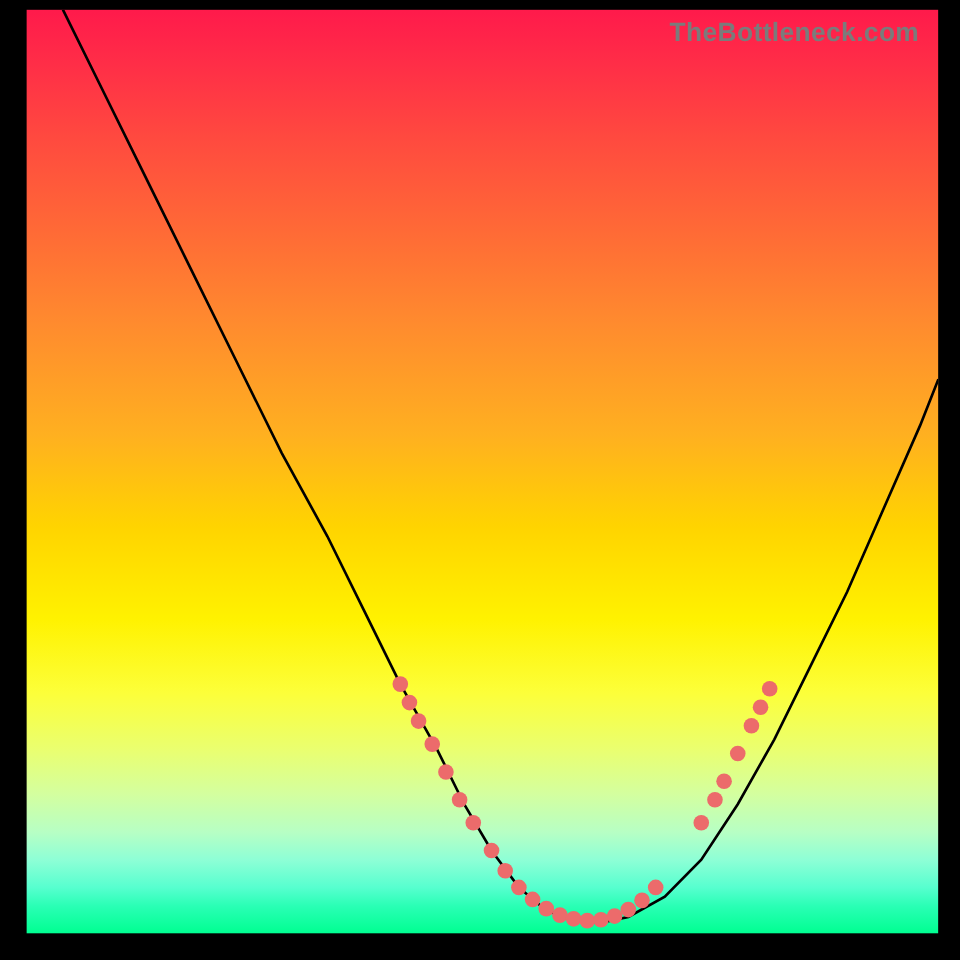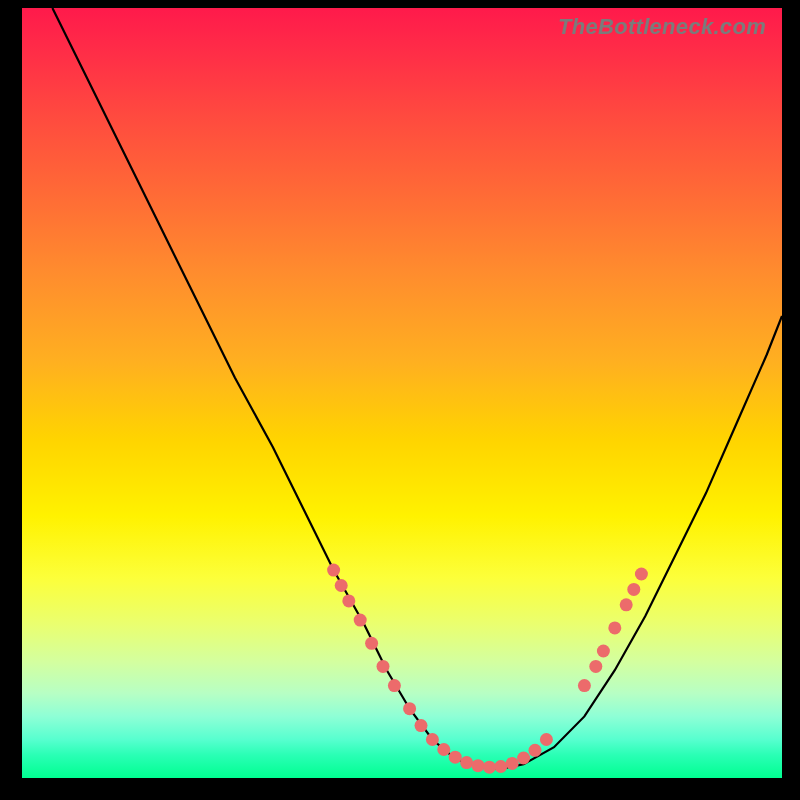--- a/index.html
+++ b/index.html
@@ -49,21 +49,20 @@
   }
   .watermark {
     position: absolute;
     top: 6px;
     right: 16px;
     color: #7b7b7b;
     font-size: 22px;
     font-weight: 600;
     letter-spacing: 0.3px;
     user-select: none;
-    font-style: italic;
   }
   svg.curve {
     position: absolute;
     inset: 0;
   }
 </style>
 </head>
 <body>
 
 <div class="stage">

